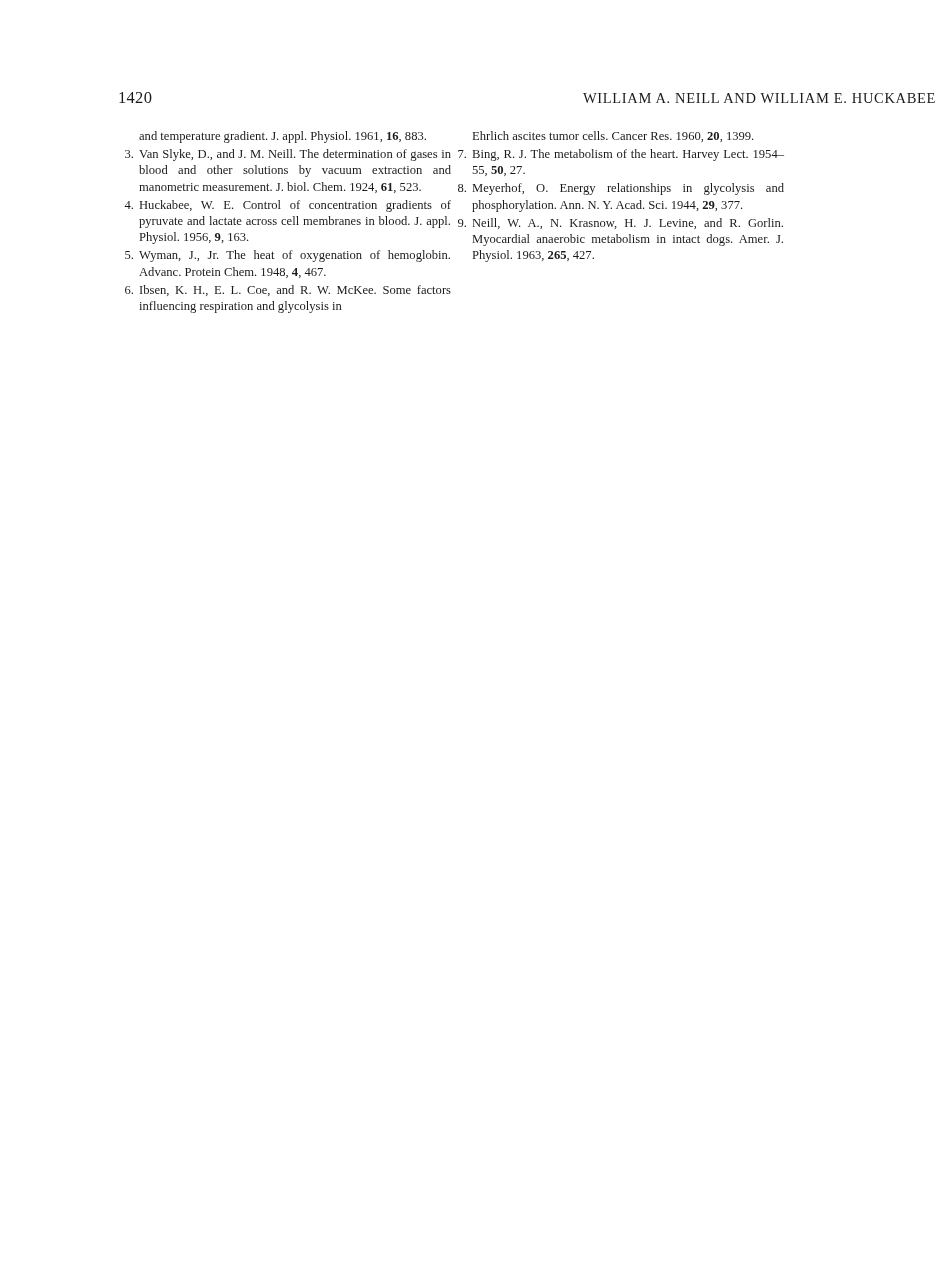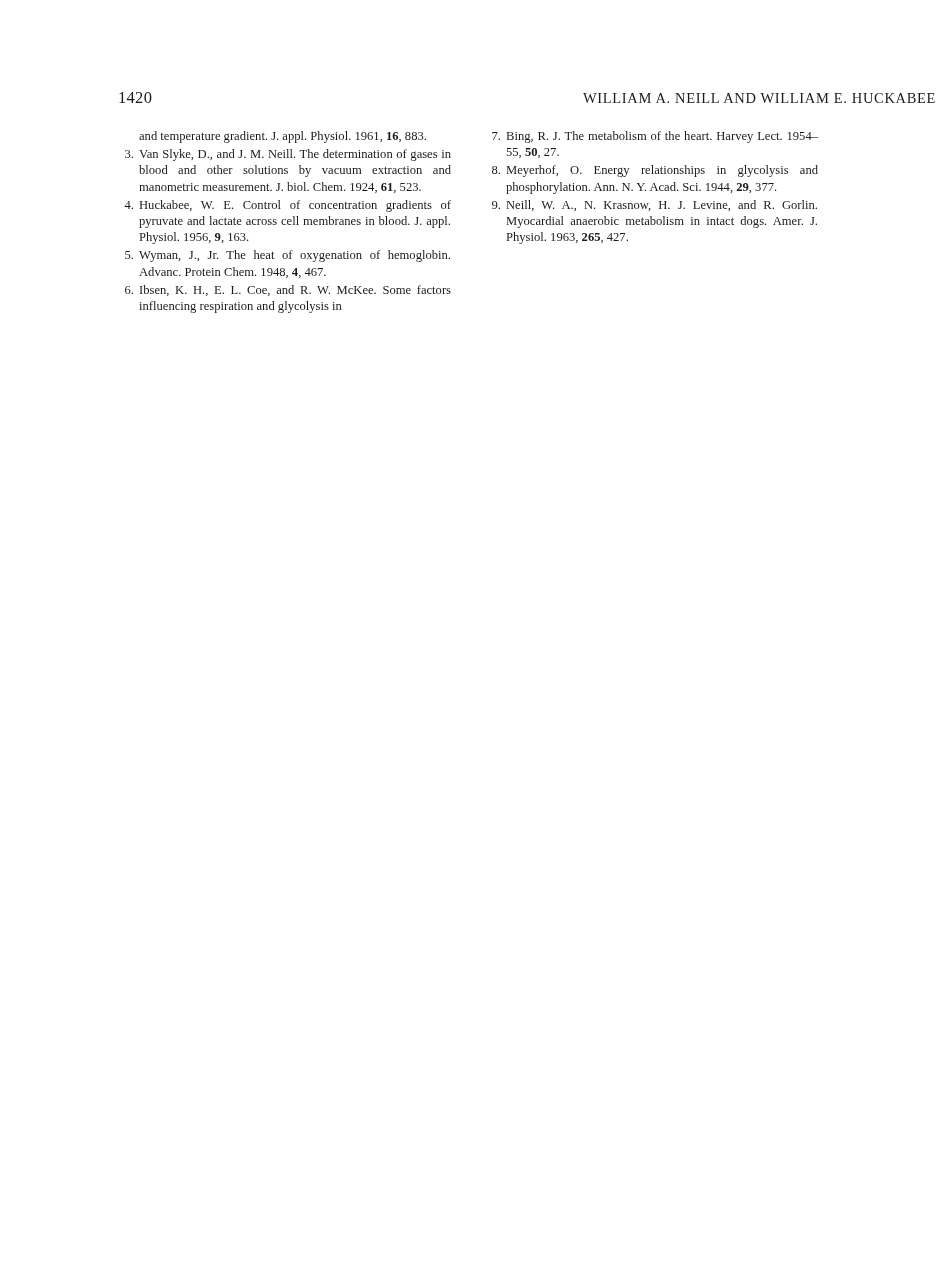--- a/index.html
+++ b/index.html
@@ -46,21 +46,20 @@
     font-size: 14.5px;
     letter-spacing: 0.65px;
     font-family: "Liberation Serif", serif;
   }
   .columns {
     position: absolute;
     top: 128px;
     left: 118px;
     width: 700px;
     display: flex;
-    gap: 34px;
   }
   .col {
     width: 333px;
   }
   .ref {
     display: flex;
     font-size: 12.6px;
     line-height: 16.4px;
     margin-bottom: 1.5px;
     text-align: justify;
@@ -118,20 +117,24 @@
             <span class="body">Wyman, J., Jr.  The heat of oxygenation of hemoglobin.  Advanc. Protein Chem. 1948, <b>4</b>, 467.</span>
           </div>
           <div class="ref">
             <span class="num">6.</span>
             <span class="body">Ibsen, K. H., E. L. Coe, and R. W. McKee.  Some factors influencing respiration and glycolysis in</span>
           </div>
         </div>
     </div>
     <div class="col">
       <div class="refs">
+          <div class="ref cont">
+            <span class="num"></span>
+            <span class="body">Ehrlich ascites tumor cells.  Cancer Res. 1960, <b>20</b>, 1399.</span>
+          </div>
           <div class="ref">
             <span class="num">7.</span>
             <span class="body">Bing, R. J.  The metabolism of the heart.  Harvey Lect. 1954–55, <b>50</b>, 27.</span>
           </div>
           <div class="ref">
             <span class="num">8.</span>
             <span class="body">Meyerhof, O.  Energy relationships in glycolysis and phosphorylation.  Ann. N. Y. Acad. Sci. 1944, <b>29</b>, 377.</span>
           </div>
           <div class="ref">
             <span class="num">9.</span>

